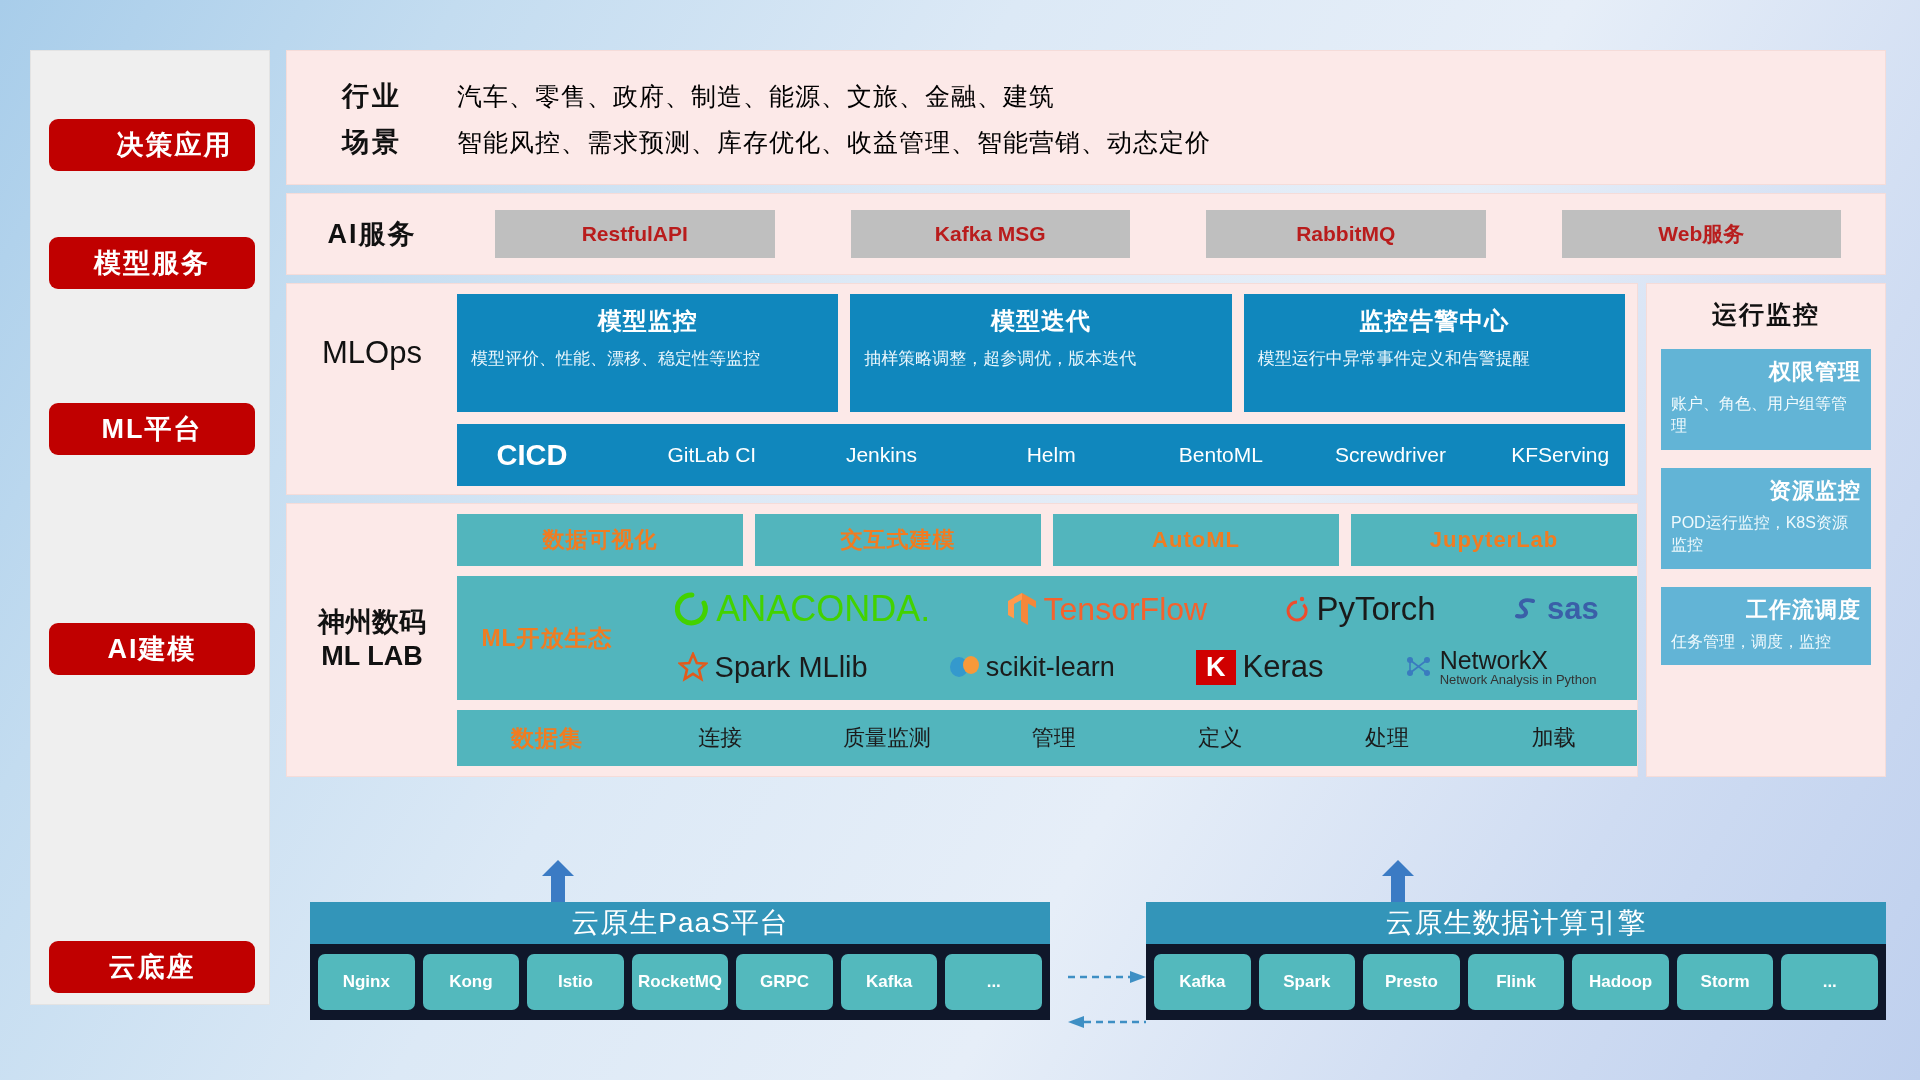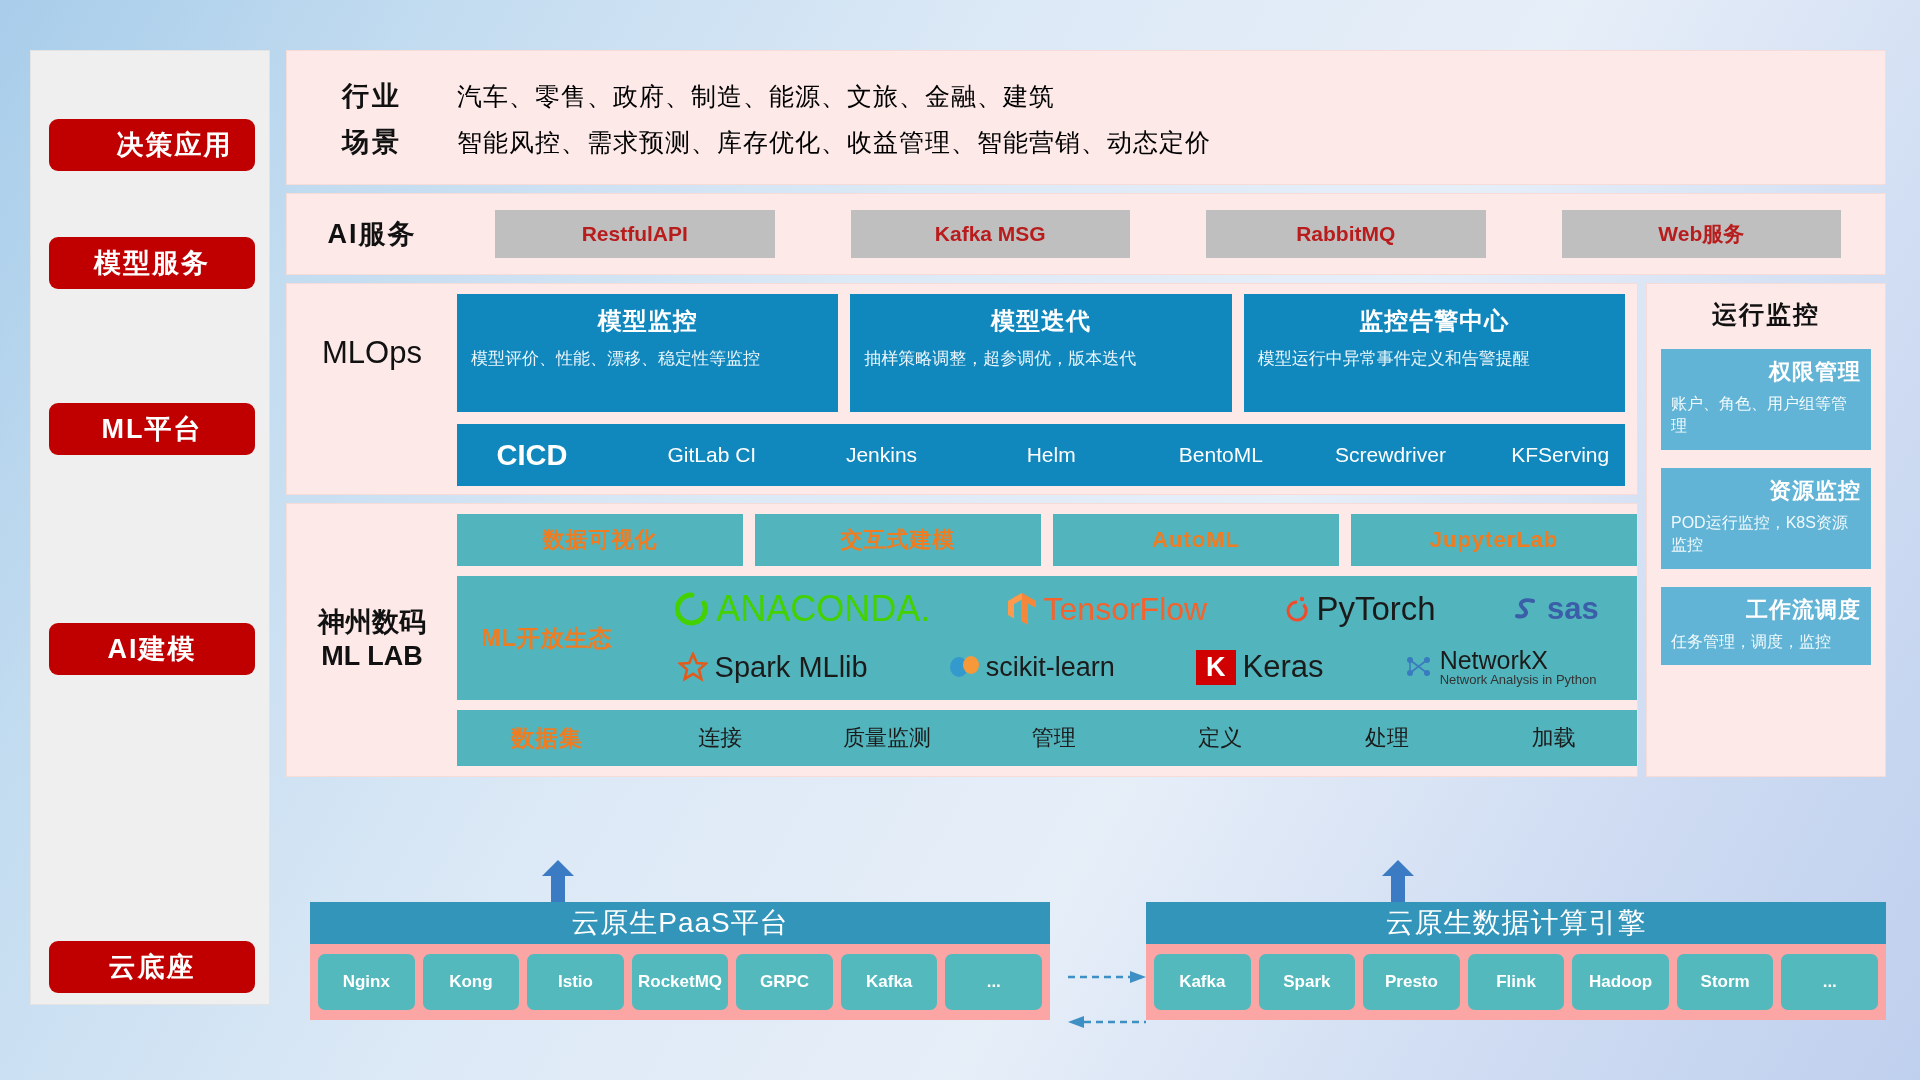--- a/index.html
+++ b/index.html
@@ -146,21 +146,21 @@
   #bottom { position: absolute; left: 286px; top: 880px; width: 1600px; height: 165px; }
   .cloud-group { position: absolute; top: 22px; }
   #cloud-paas { left: 24px; width: 740px; }
   #cloud-engine { left: 860px; width: 740px; }
   .cloud-head {
     background: #3395b9; color: #fff; height: 42px;
     display: flex; align-items: center; justify-content: center;
     font-size: 28px; letter-spacing: 1px;
   }
   .cloud-body {
-    background: #fca5a5; padding: 10px 8px; display: flex; gap: 8px;
+    background: #0f172a; padding: 10px 8px; display: flex; gap: 8px;
   }
   .cloud-chip {
     flex: 1; height: 56px; background: #53b9bd; border-radius: 7px;
     color: #fff; font-size: 17px; font-weight: bold;
     display: flex; align-items: center; justify-content: center;
     text-align: center; line-height: 1.1; padding: 2px;
   }
   .up-arrow { position: absolute; width: 34px; height: 42px; }
   #arrow-left { left: 255px; top: -20px; }
   #arrow-right { left: 1095px; top: -20px; }

